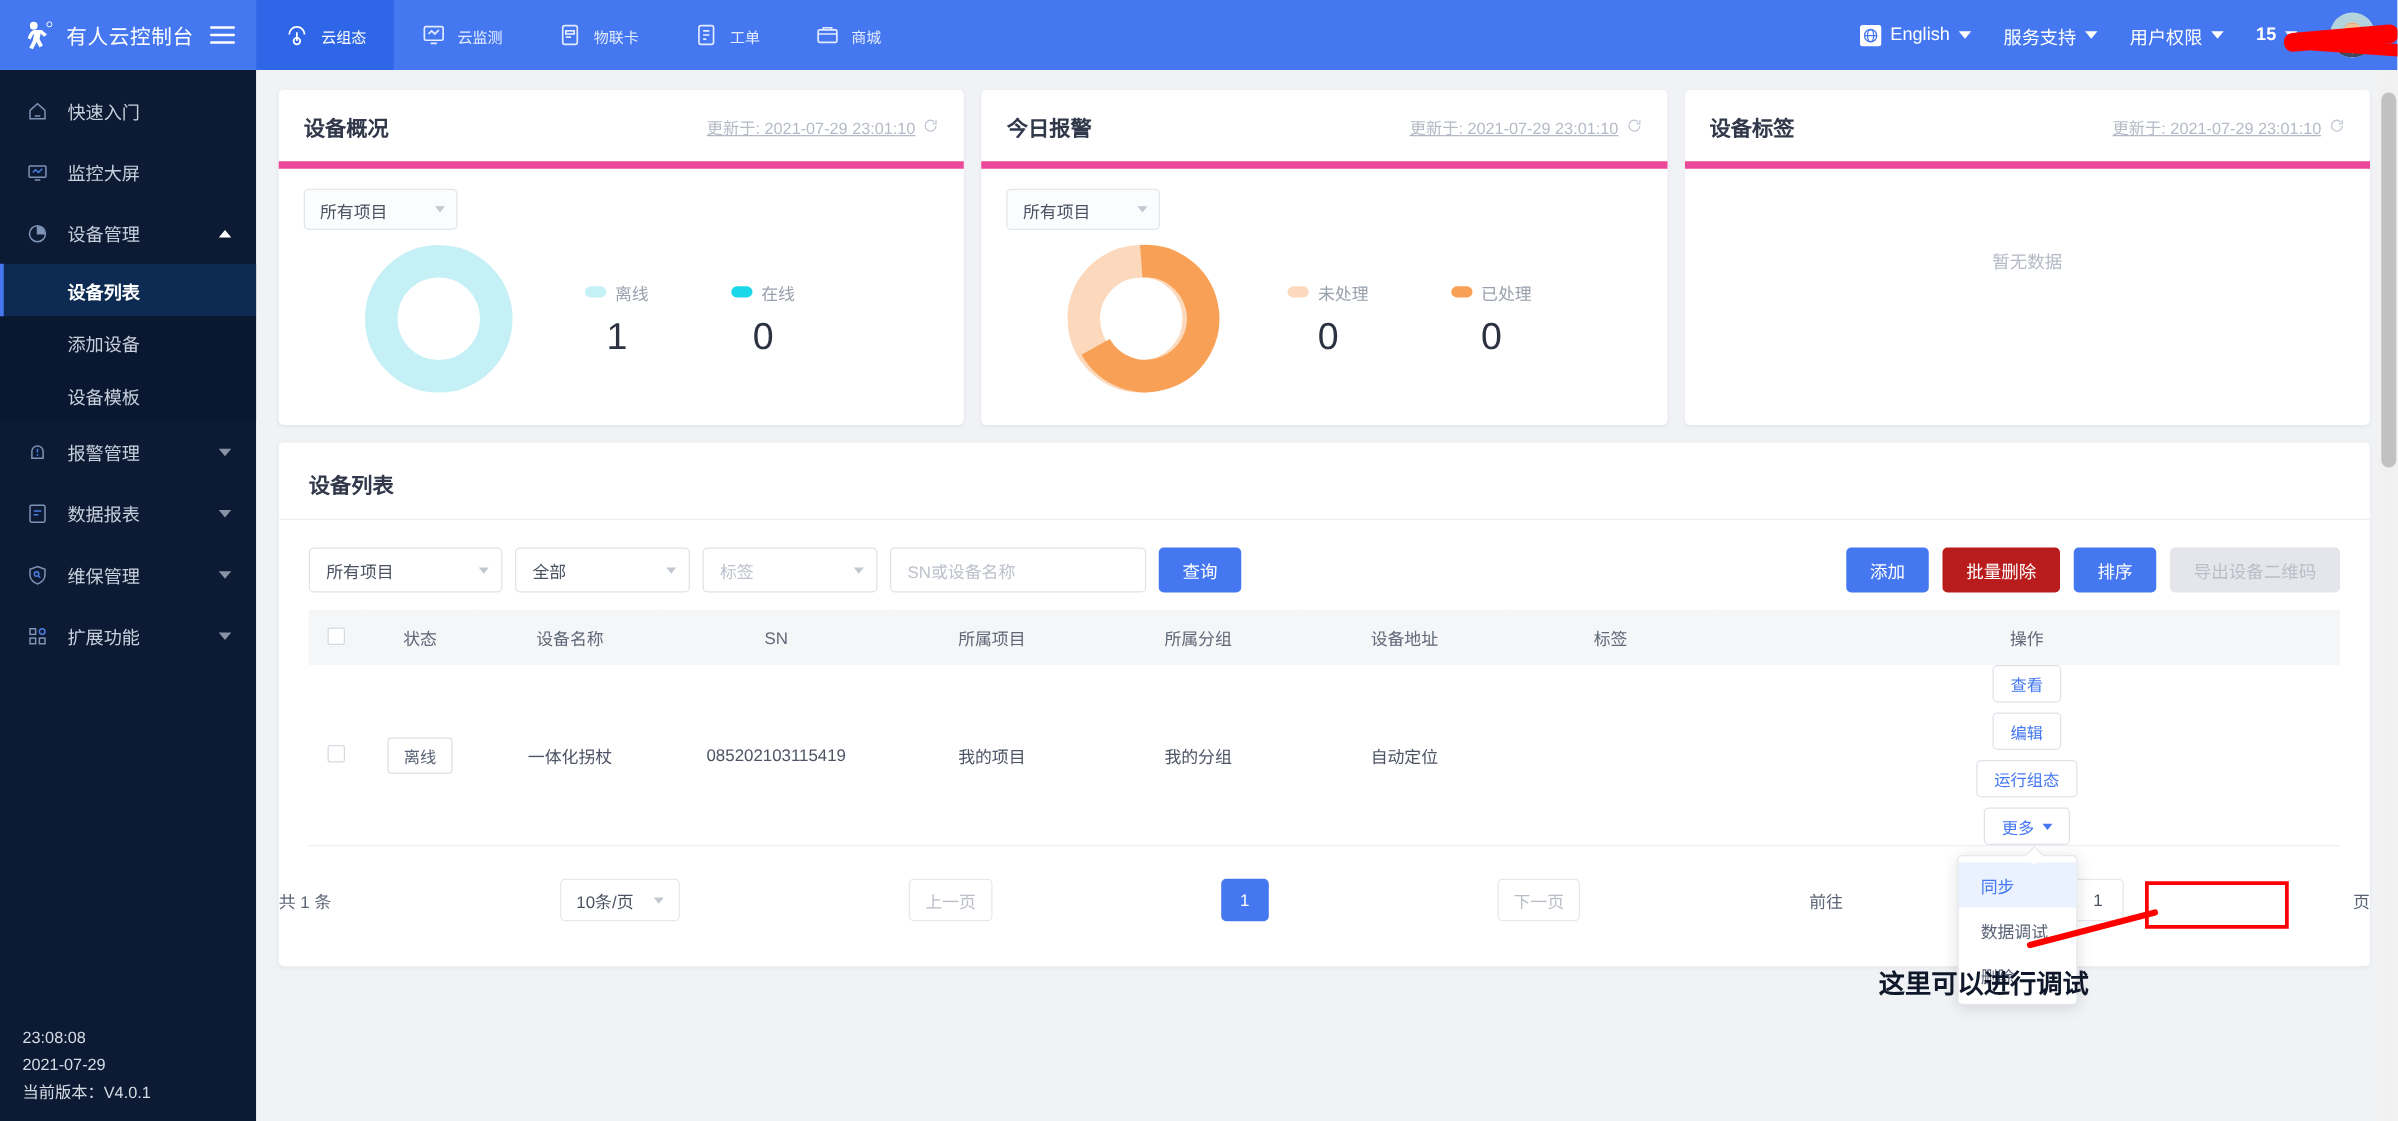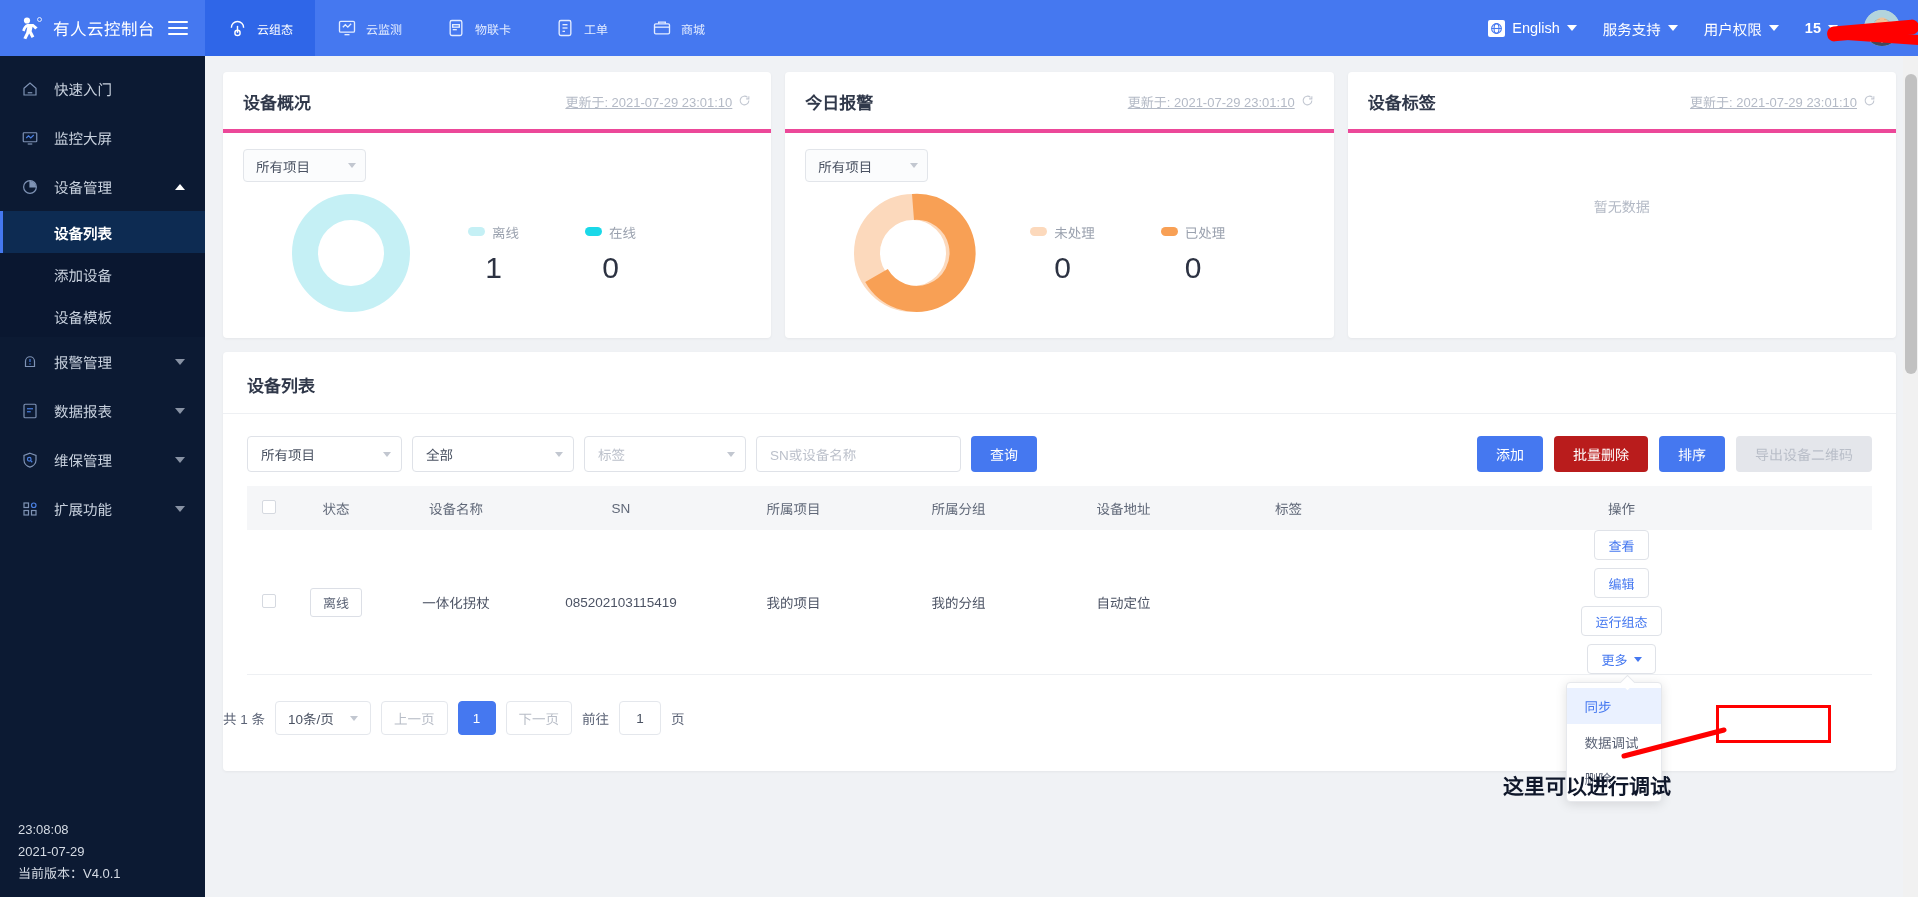--- a/index.html
+++ b/index.html
@@ -95,21 +95,21 @@
     overflow-y: auto; position: relative;
   }
 
   .cards-row { display: flex; gap: 14px; }
   .card {
     background: #fff; border-radius: 4px; flex: 1 1 0; min-width: 0;
     box-shadow: 0 1px 3px rgba(0,0,0,.05);
   }
   .card-head {
     display: flex; align-items: center; justify-content: space-between;
-    padding: 17px 20px 15px 20px; border-bottom: 4px solid #ec4899;
+    padding: 17px 20px 15px 20px; border-bottom: 6px solid #ec4899;
   }
   .card-title { font-size: 17px; font-weight: bold; color: #30384a; }
   .card-updated { font-size: 13px; color: #b4bac6; display: flex; align-items: center; gap: 6px; text-decoration: underline; }
 
   .card-body { padding: 16px 20px 22px 20px; }
   .mini-select {
     display: inline-flex; align-items: center; justify-content: space-between;
     width: 123px; height: 33px; border: 1px solid #e2e5ea; border-radius: 4px;
     background: #fbfcfd; padding: 0 9px 0 12px; font-size: 13.5px; color: #4a5262; cursor: pointer;
   }
@@ -133,21 +133,21 @@
   .panel-head { padding: 20px 24px 16px 24px; border-bottom: 1px solid #eef0f3; }
   .panel-title { font-size: 17px; font-weight: bold; color: #30384a; }
 
   .toolbar { display: flex; align-items: center; padding: 22px 24px 14px 24px; gap: 10px; }
   .field {
     height: 36px; border: 1px solid #dfe2e8; border-radius: 4px; background: #fff;
     display: flex; align-items: center; justify-content: space-between;
     padding: 0 10px 0 13px; font-size: 13.5px; color: #4a5262; cursor: pointer;
   }
   .field.w155 { width: 155px; }
-  .field.w140 { width: 162px; }
+  .field.w140 { width: 140px; }
   .field.w205 { width: 205px; }
   .field .ph { color: #bcc1cb; }
   .btn {
     height: 36px; border-radius: 4px; border: none; font-size: 14px; cursor: pointer;
     padding: 0 19px; color: #fff; font-family: inherit; white-space: nowrap;
   }
   .btn-primary { background: #4578f0; }
   .btn-danger { background: #b91c1c; }
   .btn-disabled { background: #e4e6eb; color: #b9bec8; cursor: default; }
   .toolbar-right { margin-left: auto; display: flex; gap: 11px; }
@@ -187,21 +187,21 @@
   .dropdown::before {
     content: ""; position: absolute; top: -6px; right: 28px; width: 10px; height: 10px;
     background: #fff; border-left: 1px solid #e6e8ec; border-top: 1px solid #e6e8ec;
     transform: rotate(45deg);
   }
   .dd-item { height: 36px; display: flex; align-items: center; padding-left: 18px; font-size: 13.5px; color: #5b6376; cursor: pointer; }
   .dd-item.highlight { background: #eaf1ff; color: #4578f0; }
 
   
   .pagination {
-    display: flex; align-items: center; justify-content: flex-start; gap: 10px;
+    display: flex; align-items: center; justify-content: space-between; gap: 10px;
     margin-top: 26px; font-size: 13.5px; color: #5b6376;
   }
   .pg-box {
     height: 34px; min-width: 46px; border: 1px solid #e4e7ec; border-radius: 4px; background: #fff;
     display: flex; align-items: center; justify-content: center; padding: 0 12px; cursor: pointer;
     color: #b8bdc7; font-size: 13.5px;
   }
   .pg-select { width: 96px; justify-content: space-between; color: #4a5262; }
   .pg-current { background: #4578f0; border-color: #4578f0; color: #fff; min-width: 38px; padding: 0; }
   .pg-jump-input { width: 42px; height: 34px; border: 1px solid #e4e7ec; border-radius: 4px; text-align: center; color: #4a5262; display:flex; align-items:center; justify-content:center;}

